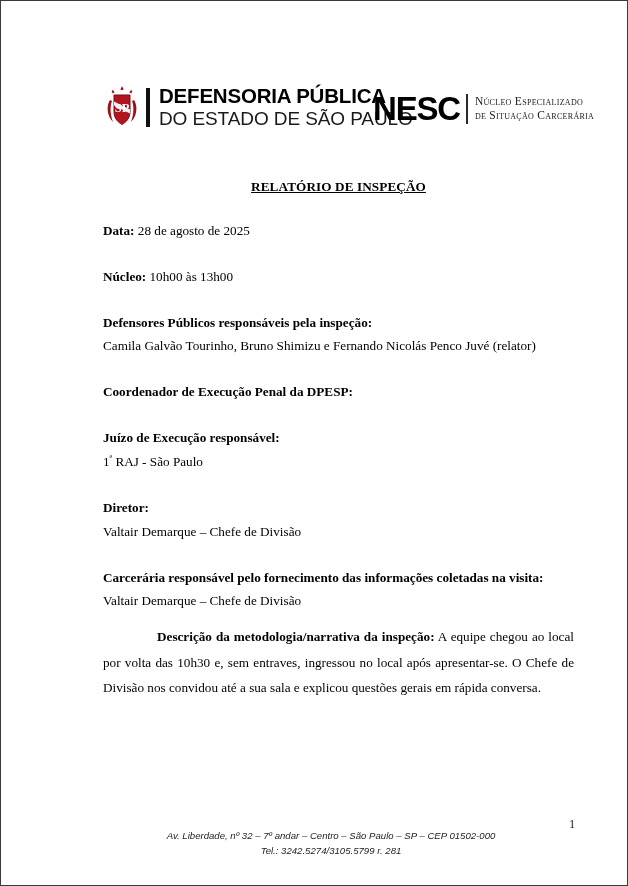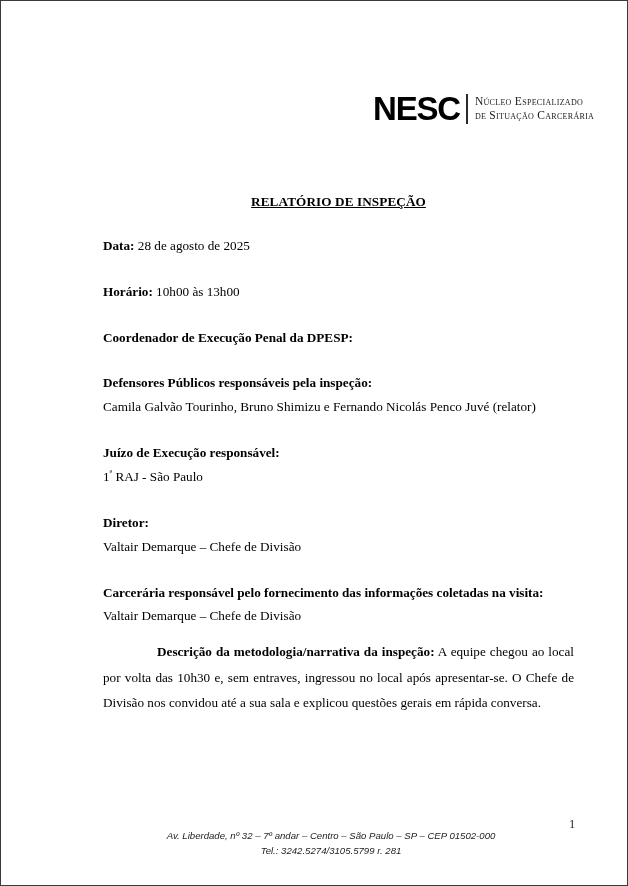--- a/index.html
+++ b/index.html
@@ -126,21 +126,21 @@
     top: 178px;
     width: 471px;
   }
   .doc-title {
     text-align: center;
     font-weight: bold;
     font-size: 13.2px;
     text-decoration: underline;
     letter-spacing: 0.1px;
   }
-  .title-1 { margin: 15px 0 0 0; }
+  .title-1 { margin: 0 0 0 0; }
   .title-2 { margin: 36px 0 0 0; }
 
   .field {
     margin-top: 26px;
     font-size: 13.2px;
     line-height: 1.5;
   }
   .field .label {
     font-weight: bold;
     display: block;
@@ -188,20 +188,46 @@
   }
   .footer div { white-space: nowrap; }
 </style>
 </head>
 <body>
 
 <div class="page">
 
   <div class="header">
 
+    <div class="logo-dp">
+      <div class="brasao">
+        <svg width="34" height="42" viewBox="0 0 34 42" xmlns="http://www.w3.org/2000/svg">
+
+          <g fill="#9c1018">
+            <path d="M17 0 l1.6 3.4 L17 4.2 L15.4 3.4 Z"></path>
+            <path d="M8 4 l1.6 2.6 l-1.9 .9 l-1.1 -2.4 Z"></path>
+            <path d="M26 4 l-1.6 2.6 l1.9 .9 l1.1 -2.4 Z"></path>
+          </g>
+
+          <path d="M5 14 C1 20 2 30 8 36 C5 28 5 20 7 15 Z" fill="#9c1018"></path>
+          <path d="M29 14 C33 20 32 30 26 36 C29 28 29 20 27 15 Z" fill="#9c1018"></path>
+
+          <path d="M9 9 L25 9 L25 26 C25 32.5 20.6 36.6 17 38.4 C13.4 36.6 9 32.5 9 26 Z" fill="#B01520" stroke="#7d0d14" stroke-width="1"></path>
+
+          <path d="M9 15.5 L25 23.5 L25 27.5 L9 19.5 Z" fill="#ffffff" opacity="0.92"></path>
+
+          <text x="17" y="25.5" text-anchor="middle" font-family="Liberation Serif, serif" font-size="12.5" font-weight="bold" fill="#ffffff">SP</text>
+        </svg>
+      </div>
+      <div class="logo-divider"></div>
+      <div class="dp-words">
+        <div class="dp-line1">DEFENSORIA PÚBLICA</div>
+        <div class="dp-line2">DO ESTADO DE SÃO PAULO</div>
+      </div>
+    </div>
 
     <div class="logo-nesc">
       <div class="nesc-mark">NESC</div>
       <div class="nesc-divider"></div>
       <div class="nesc-words">
         <span>Núcleo Especializado</span>
         <span>de Situação Carcerária</span>
       </div>
     </div>
 
@@ -210,31 +236,31 @@
   <div class="content">
 
     <div class="doc-title title-1">RELATÓRIO DE INSPEÇÃO</div>
 
     <div class="field inline">
       <span class="label">Data:</span>
       <span class="value">28 de agosto de 2025</span>
     </div>
 
     <div class="field inline">
-      <span class="label">Horário:</span>
+      <span class="label">Núcleo:</span>
       <span class="value">10h00 às 13h00</span>
+    </div>
+
+    <div class="field">
+      <span class="label">Defensores Públicos responsáveis pela inspeção:</span>
+      <span class="value">Camila Galvão Tourinho, Bruno Shimizu e Fernando Nicolás Penco Juvé (relator)</span>
     </div>
 
     <div class="field label-only">
       <span class="label">Coordenador de Execução Penal da DPESP:</span>
-    </div>
-
-    <div class="field">
-      <span class="label">Defensores Públicos responsáveis pela inspeção:</span>
-      <span class="value">Camila Galvão Tourinho, Bruno Shimizu e Fernando Nicolás Penco Juvé (relator)</span>
     </div>
 
     <div class="field">
       <span class="label">Juízo de Execução responsável:</span>
       <span class="value"><span>1</span><span class="ord">ª</span><span> RAJ -  São Paulo</span></span>
     </div>
 
     <div class="field">
       <span class="label">Diretor:</span>
       <span class="value">Valtair Demarque – Chefe de Divisão</span>

